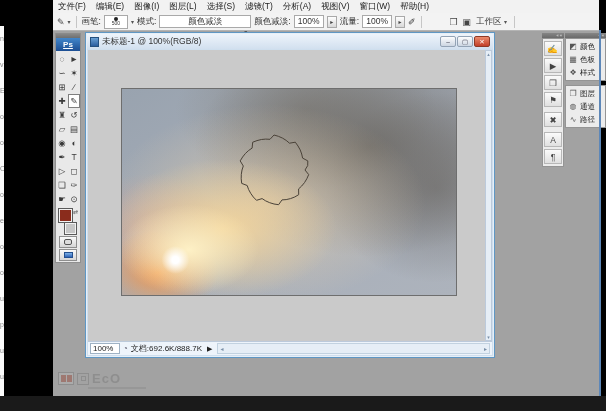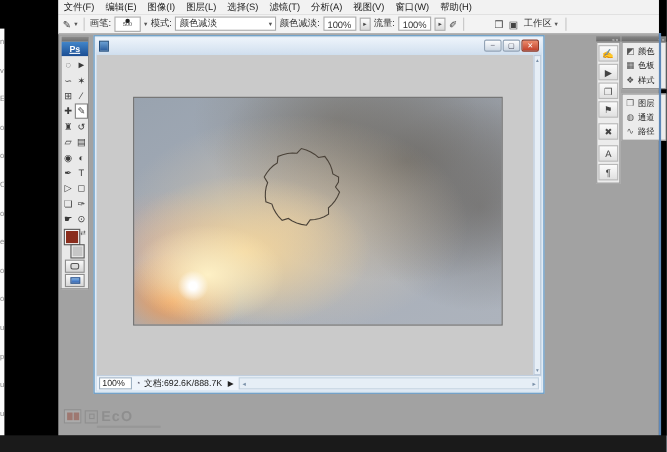--- a/index.html
+++ b/index.html
@@ -11,21 +11,21 @@
               color:#888;font-size:7px;line-height:26px;white-space:pre-line;overflow:hidden;}
   
   .app{position:absolute;left:53px;top:0;width:546px;height:406px;background:#a2a2a2;}
   .menubar{position:absolute;left:0;top:0;right:0;height:13px;background:#f2f2f2;
            display:flex;align-items:center;font-size:8.5px;color:#222;}
   .menubar span{padding:0 5px;cursor:default;}
   .optionsbar{position:absolute;left:0;top:13px;right:0;height:18px;background:#f3f3f3;
               border-bottom:1px solid #b4b4b4;display:flex;align-items:center;
               font-size:8.5px;color:#333;gap:3px;padding:0 4px;}
   .vsep{width:1px;height:12px;background:#c6c6c6;margin:0 2px;}
-  .obox{background:#fff;border:1px solid #a9a9a9;height:13px;display:flex;align-items:center;padding:0 3px;}
+  .obox{background:#fff;border:1px solid #a9a9a9;height:13px;display:flex;align-items:center;padding:0 3px;flex-direction:column;}
   .obox .arrow{margin-left:auto;font-size:6px;color:#555;}
   .spin{width:10px;height:12px;border:1px solid #a9a9a9;background:linear-gradient(#fefefe,#d9d9d9);
         font-size:6px;display:flex;align-items:center;justify-content:center;color:#444;}
   .brushprev{width:24px;height:14px;background:#fff;border:1px solid #a9a9a9;display:flex;
              flex-direction:column;align-items:center;justify-content:center;line-height:1;}
   .brushprev .dot{width:4px;height:4px;border-radius:50%;background:#222;}
   .brushprev .num{font-size:5px;color:#333;}
   .toolicon{font-size:9px;color:#444;}
   .ob-right{margin-left:auto;display:flex;align-items:center;gap:5px;padding-right:78px;}
   
@@ -217,20 +217,21 @@
           <span class="qmask"></span>
         </div>
       <div class="modebtn">
           <span class="bluerect"></span>
         </div>
     </div>
 
     <div class="docwin">
       <div class="doctitle">
         <span class="docicon"></span>
+        <span>未标题-1 @ 100%(RGB/8)</span>
         <span class="winbtns">
           <span class="winbtn">–</span>
           <span class="winbtn">▢</span>
           <span class="winbtn close">✕</span>
         </span>
       </div>
       <div class="docclient">
         <div class="canvasimg">
           <svg class="brushsvg" width="80" height="80">
             <polygon points="71.0,40.0 74.7,44.6 72.8,48.8 70.5,52.6 67.7,56.0 64.6,58.9 64.7,64.7 60.7,67.0 56.5,68.6 52.2,69.6 48.0,69.9 44.6,74.7 40.0,74.0 35.7,72.7 31.7,70.9 28.1,68.6 22.5,70.3 19.3,67.0 16.7,63.3 14.6,59.5 13.2,55.5 7.7,53.4 7.2,48.8 7.3,44.3 8.0,40.0 9.3,36.0 6.2,30.9 8.6,27.0 11.4,23.5 14.6,20.5 18.1,18.1 18.7,12.2 23.0,10.6 27.4,9.5 31.7,9.1 36.0,9.3 40.0,5.0 44.4,6.3 48.5,8.1 52.2,10.4 55.5,13.2 61.3,12.2 64.0,16.0 66.2,19.9 67.7,24.0 68.6,28.1 73.8,30.9 73.7,35.6" fill="none" stroke="#4a4238" stroke-width="1"></polygon>

